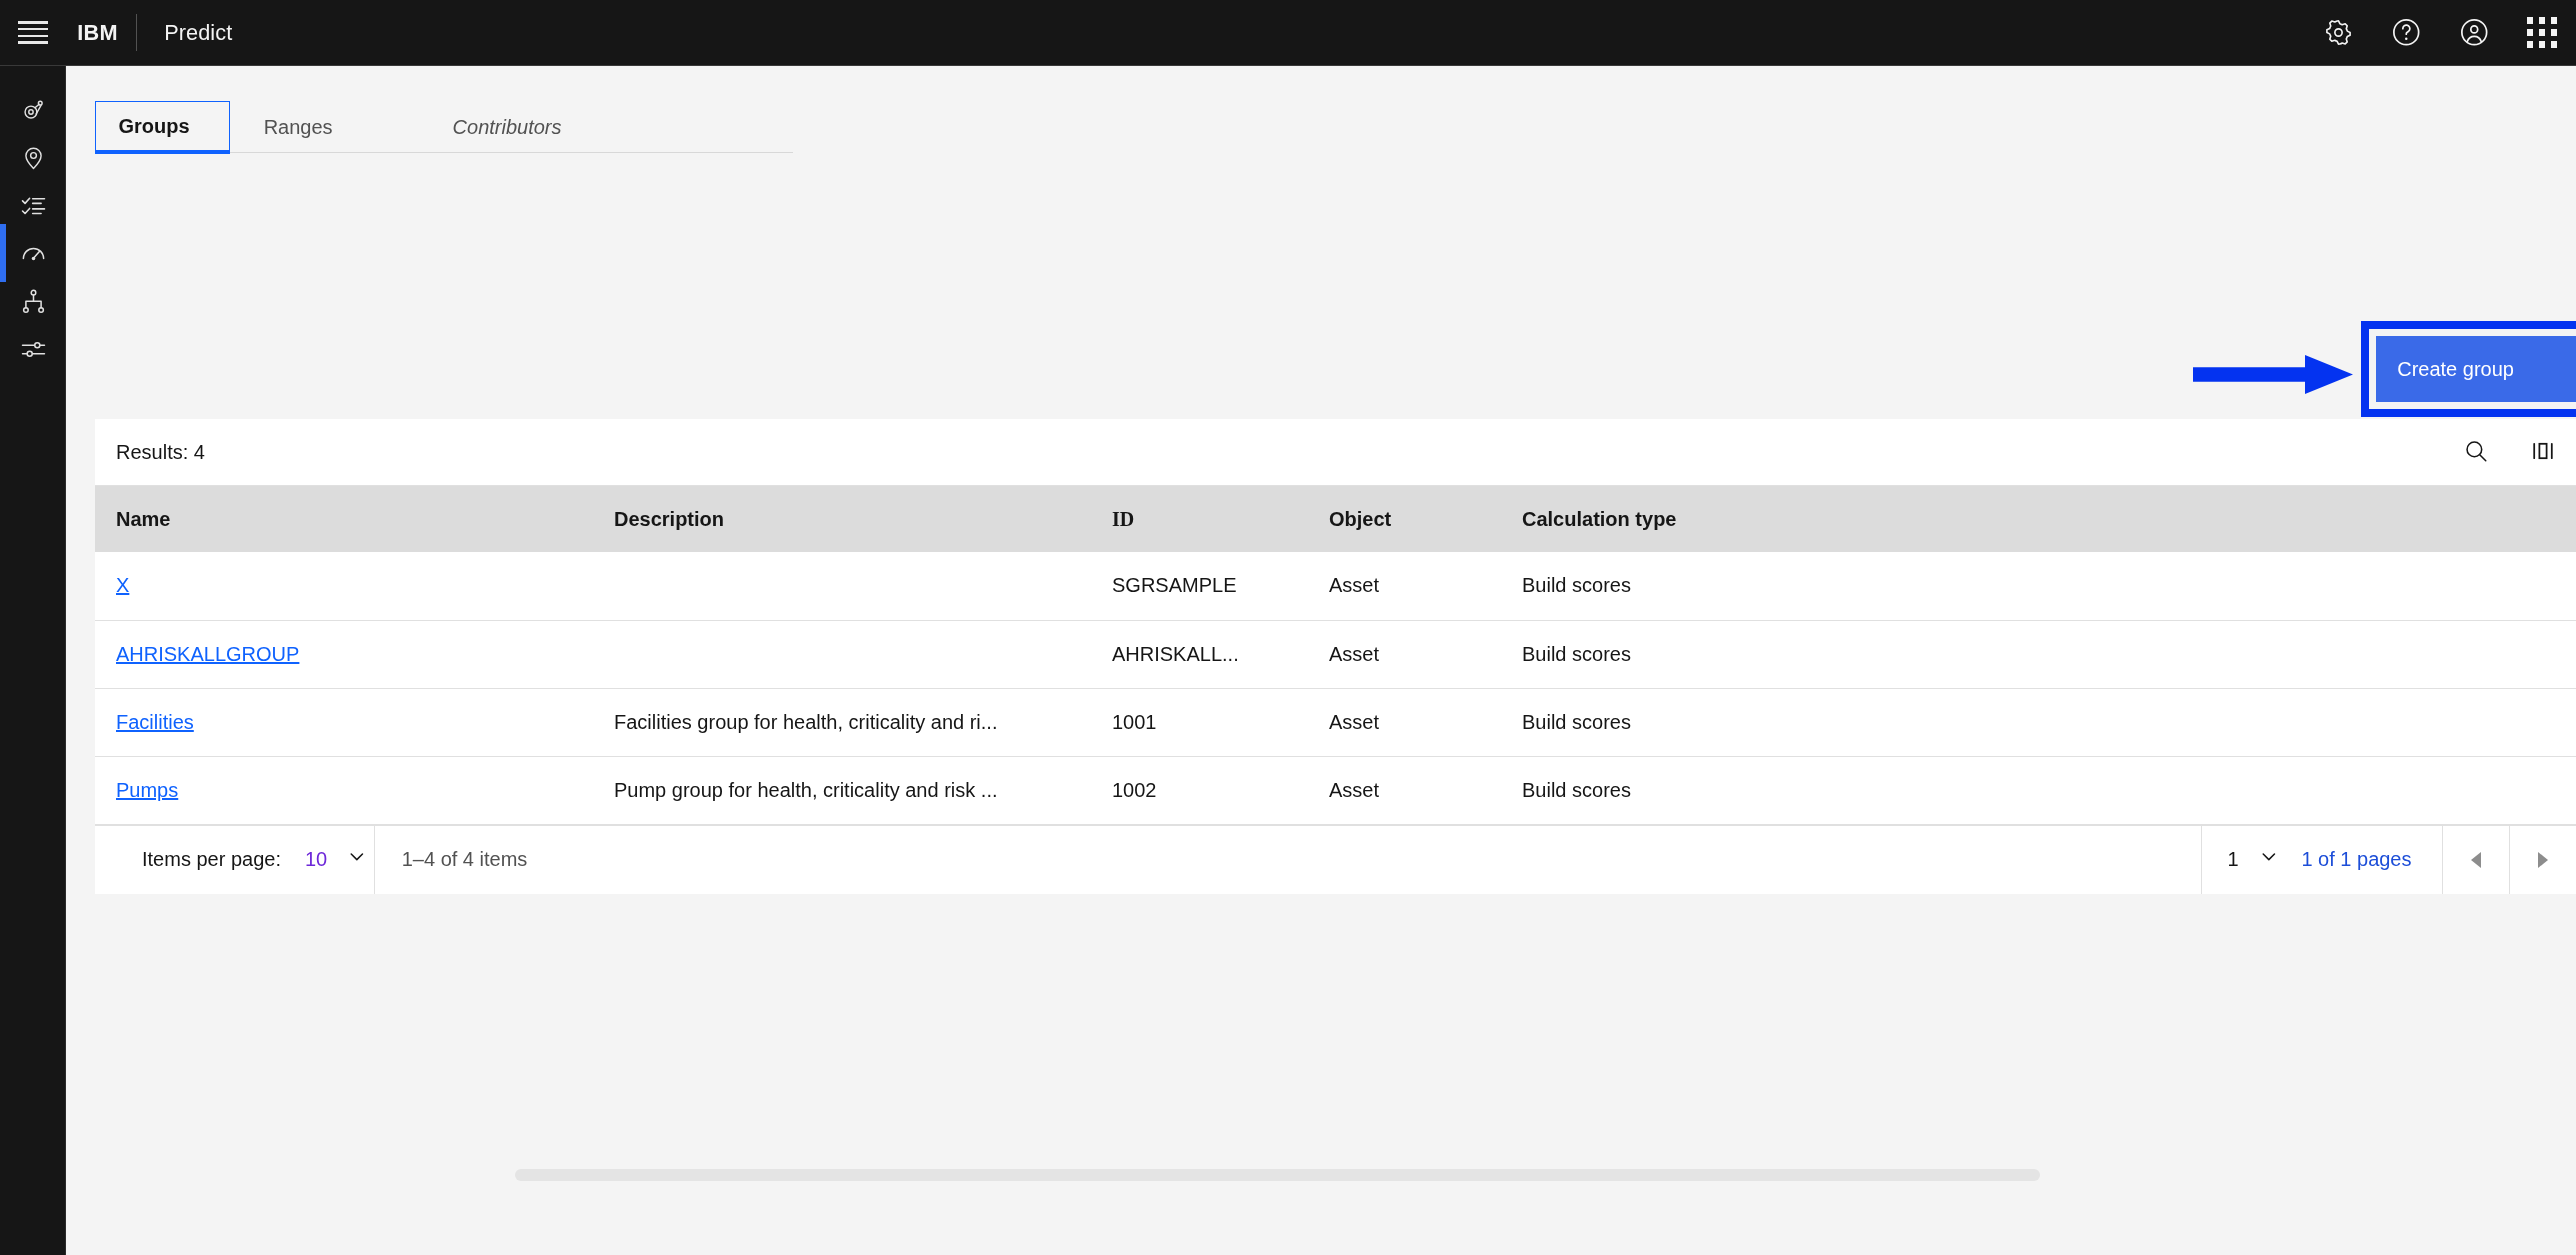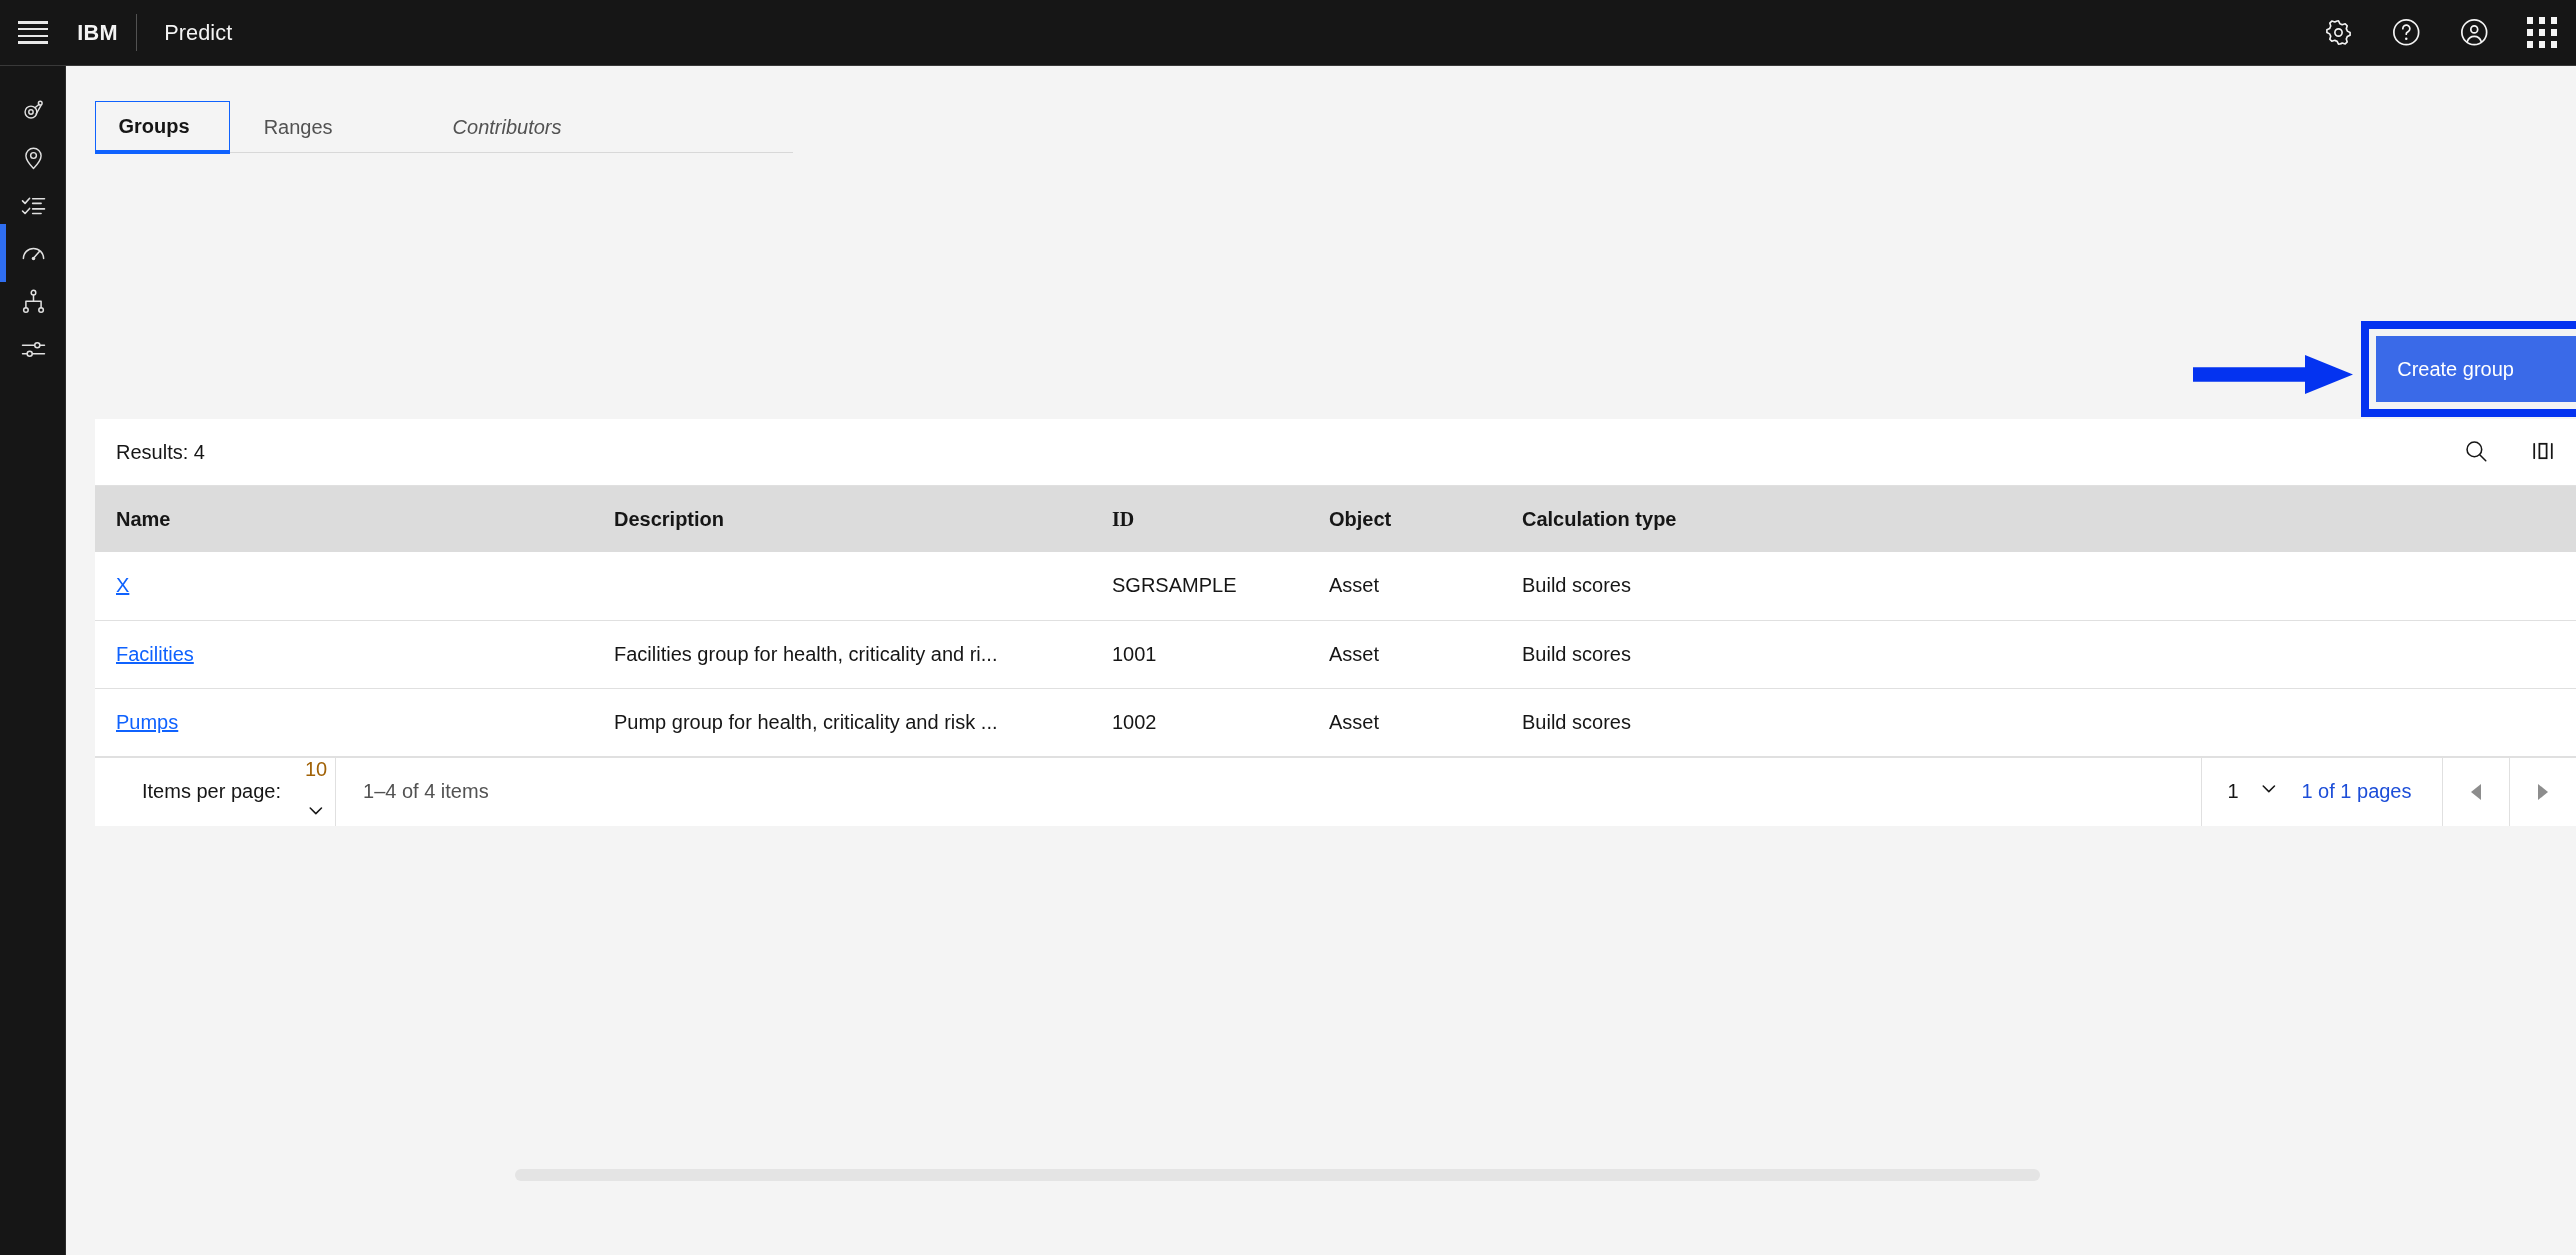--- a/index.html
+++ b/index.html
@@ -154,21 +154,21 @@
 
   
   .pager {
     display: flex; align-items: stretch; height: 69px;
     background: #ffffff; border-top: 0.8px solid #e0e0e0;
   }
   .pg-left { display: flex; align-items: center; padding-left: 21px; }
   .pg-label { font-size: 20px; color: #161616; margin-left: 26px; }
   .pg-select {
     display: flex; align-items: center; gap: 21px; margin-left: 24px; cursor: pointer;
-    font-size: 20px; color: #a16207; padding-right: 8px; flex-direction: column;
+    font-size: 20px; color: #6d28d9; padding-right: 8px;
   }
   .pg-sep { width: 0.8px; background: #e0e0e0; margin: 0; }
   .pg-range { display: flex; align-items: center; padding-left: 27px; font-size: 20px; color: #525252; }
   .pg-right { margin-left: auto; display: flex; align-items: stretch; }
   .pg-pagesel {
     display: flex; align-items: center; gap: 21px; padding: 0 24px 0 26px;
     font-size: 20px; color: #161616; cursor: pointer;
   }
   .pg-of { display: flex; align-items: center; padding-right: 30.5px; font-size: 20px; color: #1d4ed8; }
   .pg-arrow-btn {
@@ -380,20 +380,27 @@
         </thead>
         <tbody>
           <tr>
             <td><span class="cell-link">X</span></td>
             <td></td>
             <td>SGRSAMPLE</td>
             <td>Asset</td>
             <td>Build scores</td>
           </tr>
           <tr>
+            <td><span class="cell-link">AHRISKALLGROUP</span></td>
+            <td></td>
+            <td>AHRISKALL...</td>
+            <td>Asset</td>
+            <td>Build scores</td>
+          </tr>
+          <tr>
             <td><span class="cell-link">Facilities</span></td>
             <td>Facilities group for health, criticality and ri...</td>
             <td>1001</td>
             <td>Asset</td>
             <td>Build scores</td>
           </tr>
           <tr>
             <td><span class="cell-link">Pumps</span></td>
             <td>Pump group for health, criticality and risk ...</td>
             <td>1002</td>

